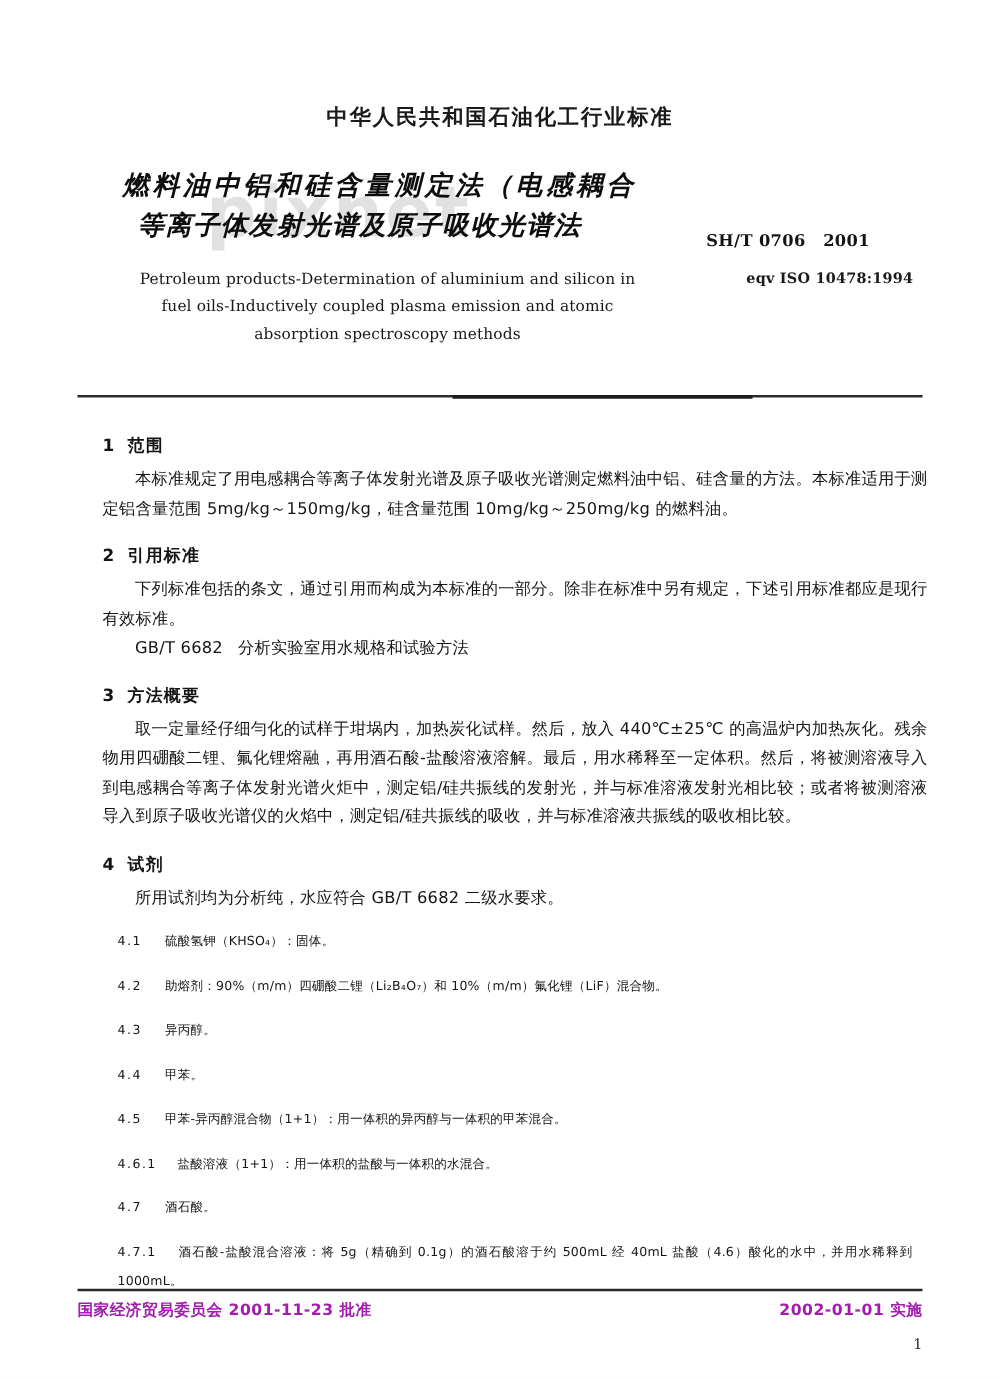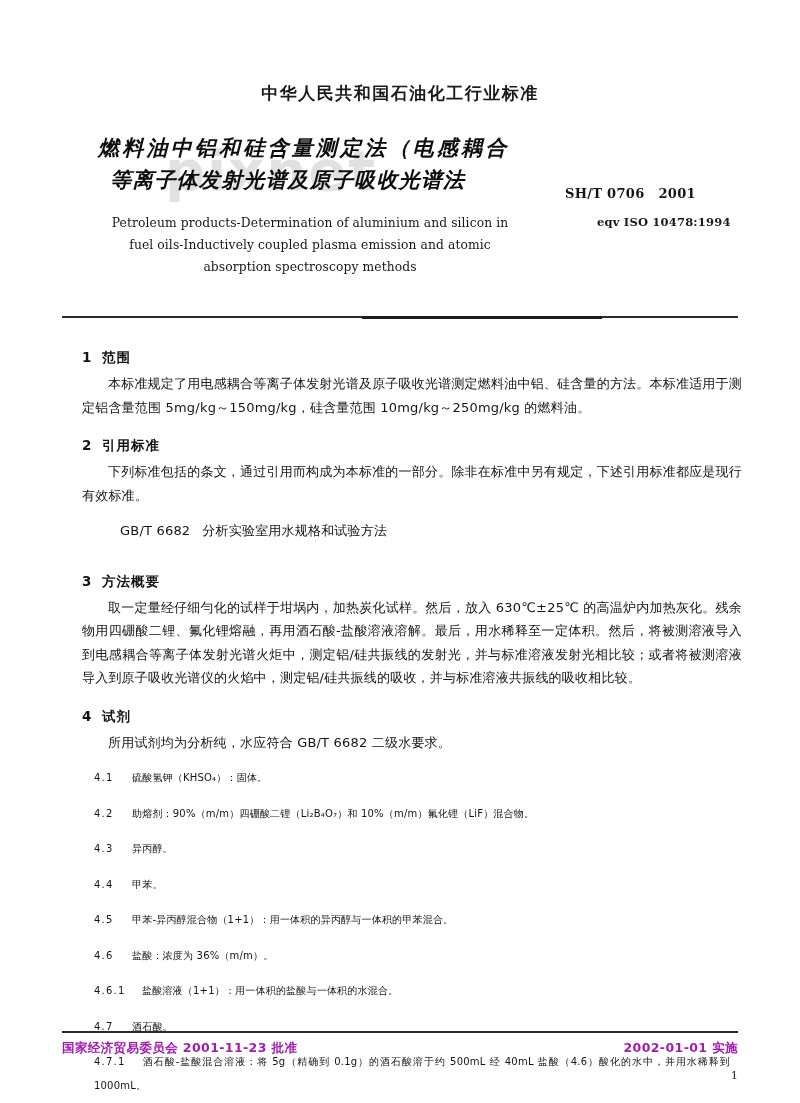--- a/index.html
+++ b/index.html
@@ -169,21 +169,21 @@
     text-align: justify;
     color: #151515;
   }
   .para.indent { text-indent: 26px; }
   .gap-md { height: 15px; }
   .ref-line {
     font-size: 13px;
     line-height: 23.5px;
     text-indent: 26px;
     letter-spacing: 0.2px;
-    margin: 12px;
+    margin: 0;
   }
   .ref-line .refgap { display:inline-block; width: 12px; }
   .item {
     font-size: 10px;
     line-height: 23.5px;
     letter-spacing: 0.2px;
     margin: 12px;
     text-align: justify;
   }
   .item .lbl {
@@ -258,33 +258,32 @@
 
       <div class="gap-md"></div>
 
       <div class="sec-head"><span class="num">2</span><span>引用标准</span></div>
       <p class="para indent">下列标准包括的条文，通过引用而构成为本标准的一部分。除非在标准中另有规定，下述引用标准都应是现行有效标准。</p>
       <p class="ref-line"><span>GB/T 6682</span><span class="refgap"></span><span>分析实验室用水规格和试验方法</span></p>
 
       <div class="gap-md"></div>
 
       <div class="sec-head"><span class="num">3</span><span>方法概要</span></div>
-      <p class="para indent">取一定量经仔细勻化的试样于坩埚内，加热炭化试样。然后，放入 630℃±25℃ 的高温炉内加热灰化。残余物用四硼酸二锂、氟化锂熔融，再用酒石酸-盐酸溶液溶解。最后，用水稀释至一定体积。然后，将被测溶液导入到电感耦合等离子体发射光谱火炬中，测定铝/硅共振线的发射光，并与标准溶液发射光相比较；或者将被测溶液导入到原子吸收光谱仪的火焰中，测定铝/硅共振线的吸收，并与标准溶液共振线的吸收相比较。</p>
+      <p class="para indent">取一定量经仔细勻化的试样于坩埚内，加热炭化试样。然后，放入 440℃±25℃ 的高温炉内加热灰化。残余物用四硼酸二锂、氟化锂熔融，再用酒石酸-盐酸溶液溶解。最后，用水稀释至一定体积。然后，将被测溶液导入到电感耦合等离子体发射光谱火炬中，测定铝/硅共振线的发射光，并与标准溶液发射光相比较；或者将被测溶液导入到原子吸收光谱仪的火焰中，测定铝/硅共振线的吸收，并与标准溶液共振线的吸收相比较。</p>
 
       <div class="gap-md"></div>
 
       <div class="sec-head"><span class="num">4</span><span>试剂</span></div>
       <p class="para indent">所用试剂均为分析纯，水应符合 GB/T 6682 二级水要求。</p>
 
       <p class="item"><span class="lbl">4.1</span><span>硫酸氢钾（KHSO₄）：固体。</span></p>
       <p class="item"><span class="lbl">4.2</span><span>助熔剂：90%（m/m）四硼酸二锂（Li₂B₄O₇）和 10%（m/m）氟化锂（LiF）混合物。</span></p>
       <p class="item"><span class="lbl">4.3</span><span>异丙醇。</span></p>
       <p class="item"><span class="lbl">4.4</span><span>甲苯。</span></p>
       <p class="item"><span class="lbl">4.5</span><span>甲苯-异丙醇混合物（1+1）：用一体积的异丙醇与一体积的甲苯混合。</span></p>
-      <p class="item"><span class="lbl">4.6</span><span>盐酸：浓度为 36%（m/m）。</span></p>
       <p class="item"><span class="lbl wide">4.6.1</span><span>盐酸溶液（1+1）：用一体积的盐酸与一体积的水混合。</span></p>
       <p class="item"><span class="lbl">4.7</span><span>酒石酸。</span></p>
       <p class="item"><span class="lbl wide">4.7.1</span><span>酒石酸-盐酸混合溶液：将 5g（精确到 0.1g）的酒石酸溶于约 500mL 经 40mL 盐酸（4.6）酸化的水中，并用水稀释到 1000mL。</span></p>
 
     </div>
 
     <div class="footer-rule"></div>
 
     <div class="footer">
       <span>国家经济贸易委员会 2001-11-23 批准</span>

